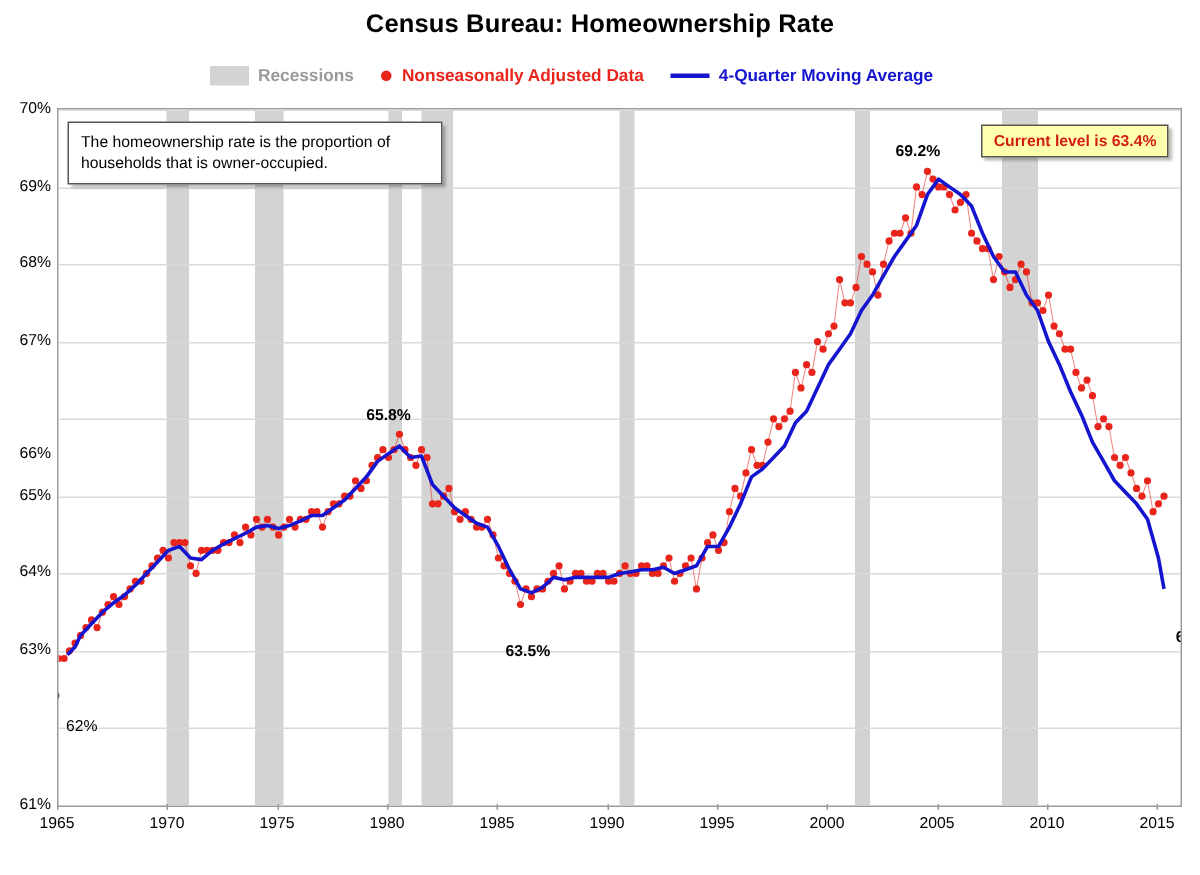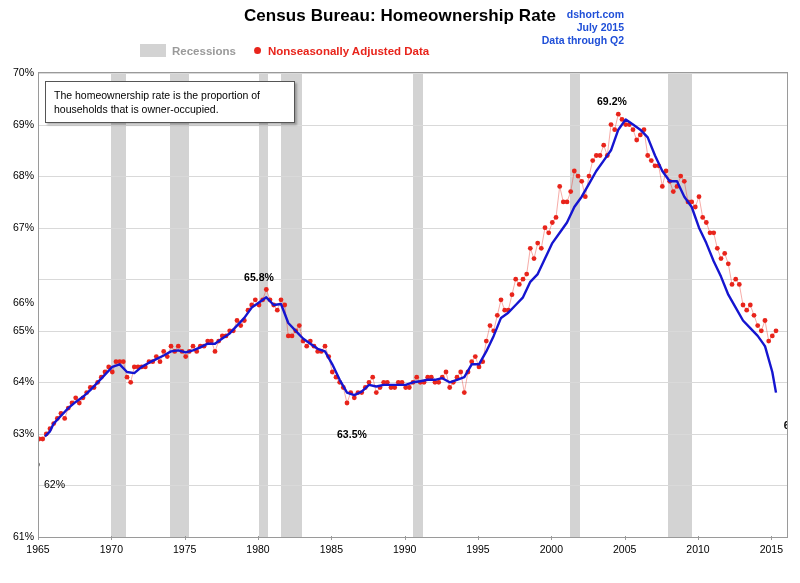--- a/index.html
+++ b/index.html
@@ -170,35 +170,34 @@
   }
   svg.series { position: absolute; left: 0; top: 0; }
 </style>
 </head>
 <body>
 
 <div id="chart-root">
 
   <div class="title">Census Bureau: Homeownership Rate</div>
 
-  <div class="credits">
-    <div>dshort.com</div>
-    <div>July 2015</div>
-    <div>Data through Q2</div>
-  </div>
 
   <div class="legend">
     <div class="legend-inner">
       <div class="legend-item">
         <span class="legend-swatch-recession"></span>
         <span class="legend-label-recession">Recessions</span>
       </div>
       <div class="legend-item">
         <span class="legend-dot"></span>
         <span class="legend-label-nsa">Nonseasonally Adjusted Data</span>
+      </div>
+      <div class="legend-item">
+        <span class="legend-line"></span>
+        <span class="legend-label-ma">4-Quarter Moving Average</span>
       </div>
     </div>
   </div>
 
   <div id="plot">
     <div id="recessions-layer">
         <div class="recession" style="left: 71.8667px; width: 14.6667px;"></div>
         <div class="recession" style="left: 130.533px; width: 19.0667px;"></div>
         <div class="recession" style="left: 220px; width: 8.8px;"></div>
         <div class="recession" style="left: 242px; width: 20.5333px;"></div>
@@ -428,20 +427,23 @@
         <div class="annot" style="left: -14px; top: 390.044px; transform: translate(-50%, -50%);">62.9%</div>
         <div class="annot" style="left: 220px; top: 203.533px; transform: translate(-50%, -50%);">65.8%</div>
         <div class="annot" style="left: 312.933px; top: 361.111px; transform: translate(-50%, -50%);">63.5%</div>
         <div class="annot" style="left: 572.933px; top: 28.2444px; transform: translate(-50%, -50%);">69.2%</div>
         <div class="annot" style="left: 759.733px; top: 352.267px; transform: translate(-50%, -50%);">63.4%</div>
       </div>
 
     <div id="note-box">
       <span>The homeownership rate is the proportion of households that is owner-occupied.</span>
     </div>
+    <div id="current-level-box">
+      <span>Current level is 63.4%</span>
+    </div>
   </div>
 
   <div id="ylabels-layer">
       <div class="ylabel" style="top: 536px; left: 0px; width: 34px;">61%</div>
       <div class="ylabel" style="top: 484.444px; left: 0px; width: 34px; padding-left: 31px;">62%</div>
       <div class="ylabel" style="top: 432.889px; left: 0px; width: 34px;">63%</div>
       <div class="ylabel" style="top: 381.333px; left: 0px; width: 34px;">64%</div>
       <div class="ylabel" style="top: 329.778px; left: 0px; width: 34px;">65%</div>
       <div class="ylabel" style="top: 278.222px; left: 0px; width: 34px; margin-top: 24px;">66%</div>
       <div class="ylabel" style="top: 226.667px; left: 0px; width: 34px;">67%</div>

